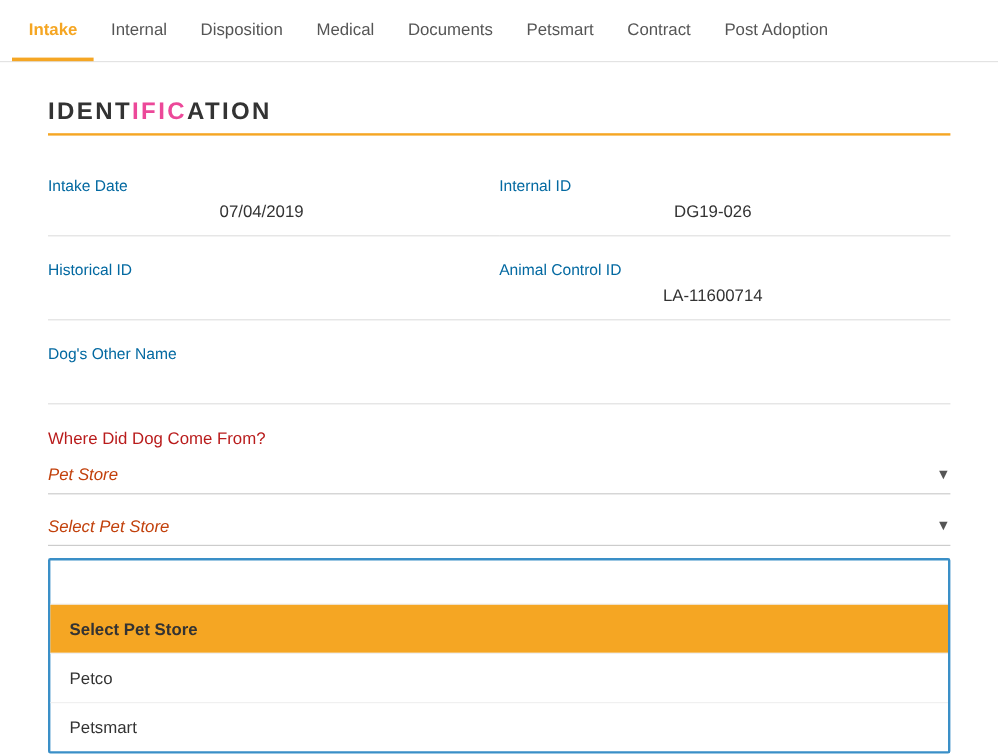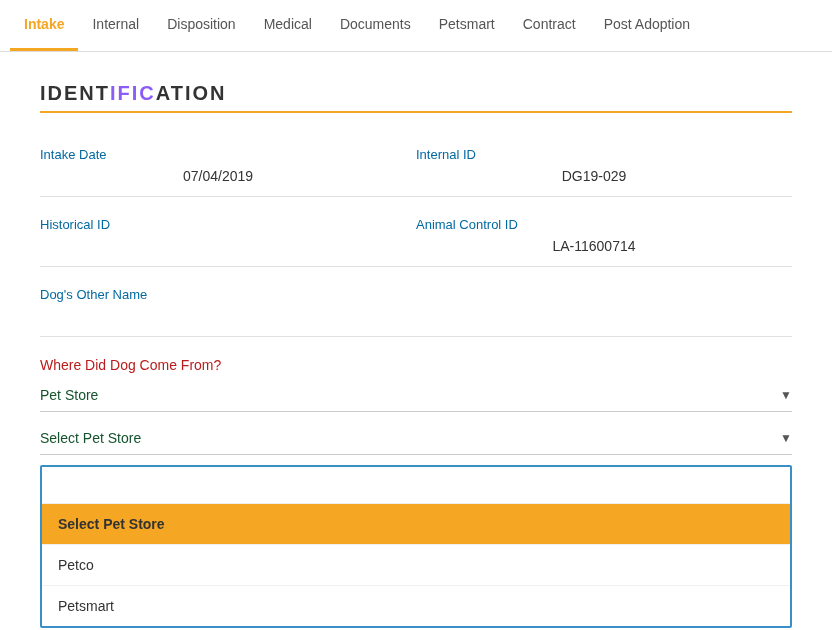--- a/index.html
+++ b/index.html
@@ -47,21 +47,21 @@
     }
     
     .section-title {
       font-size: 20px;
       font-weight: bold;
       letter-spacing: 2px;
       color: #333;
       margin-bottom: 6px;
     }
     .section-title span.highlight {
-      color: #8b5cf6;
+      color: #ec4899;
     }
     .section-divider {
       border: none;
       border-top: 2px solid #f5a623;
       margin-bottom: 24px;
     }
     
     .form-grid {
       display: grid;
       grid-template-columns: 1fr 1fr;
@@ -109,21 +109,22 @@
       border-bottom: 1px solid #ccc;
       display: flex;
       align-items: center;
       justify-content: space-between;
       padding: 8px 0;
       cursor: pointer;
       margin-bottom: 10px;
     }
     .dropdown-wrapper .dropdown-text {
       font-size: 14px;
-      color: #14532d;
+      color: #c2410c;
+      font-style: italic;
     }
     .dropdown-arrow {
       color: #555;
       font-size: 12px;
     }
     
     .search-dropdown-container {
       border: 2px solid #3a8fc7;
       border-radius: 2px;
       margin-top: 2px;
@@ -190,21 +191,21 @@
 
     <div class="form-grid">
 
       <div class="form-field">
         <div class="field-label">Intake Date</div>
         <div class="field-value">07/04/2019</div>
       </div>
 
       <div class="form-field">
         <div class="field-label">Internal ID</div>
-        <div class="field-value">DG19-029</div>
+        <div class="field-value">DG19-026</div>
       </div>
 
       <div class="form-field">
         <div class="field-label">Historical ID</div>
         <div class="field-value empty"></div>
       </div>
 
       <div class="form-field">
         <div class="field-label">Animal Control ID</div>
         <div class="field-value">LA-11600714</div>

